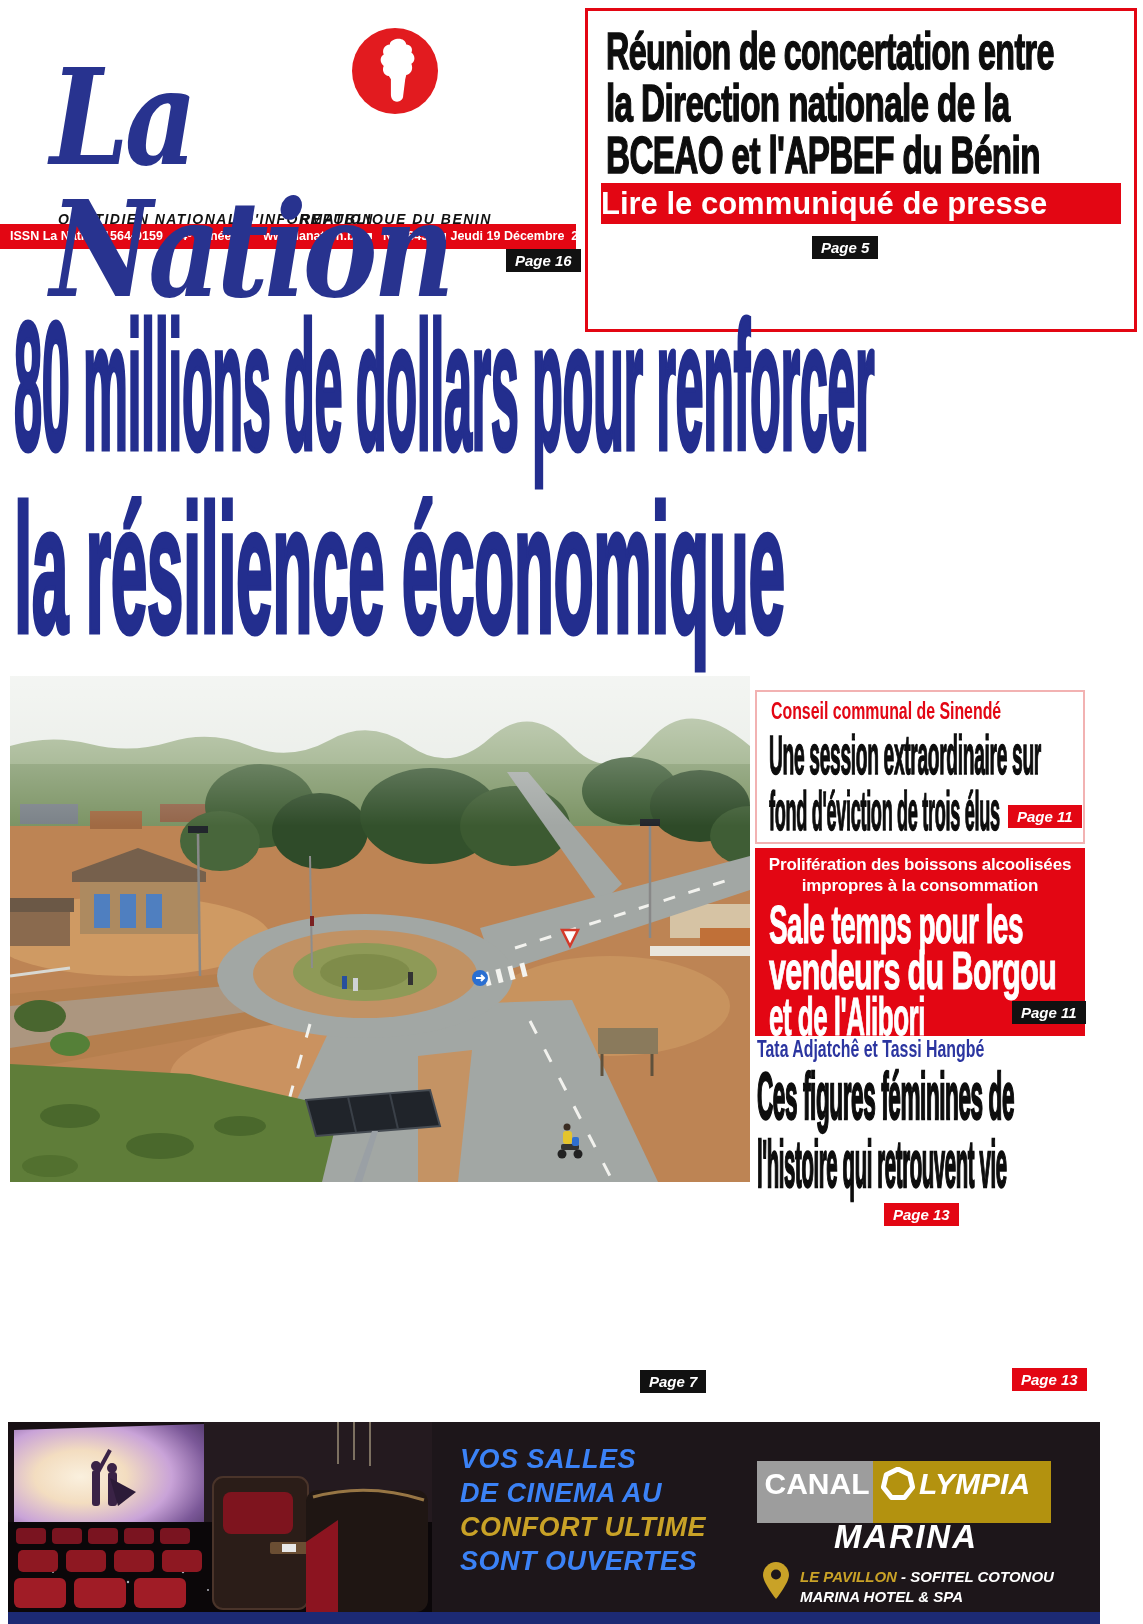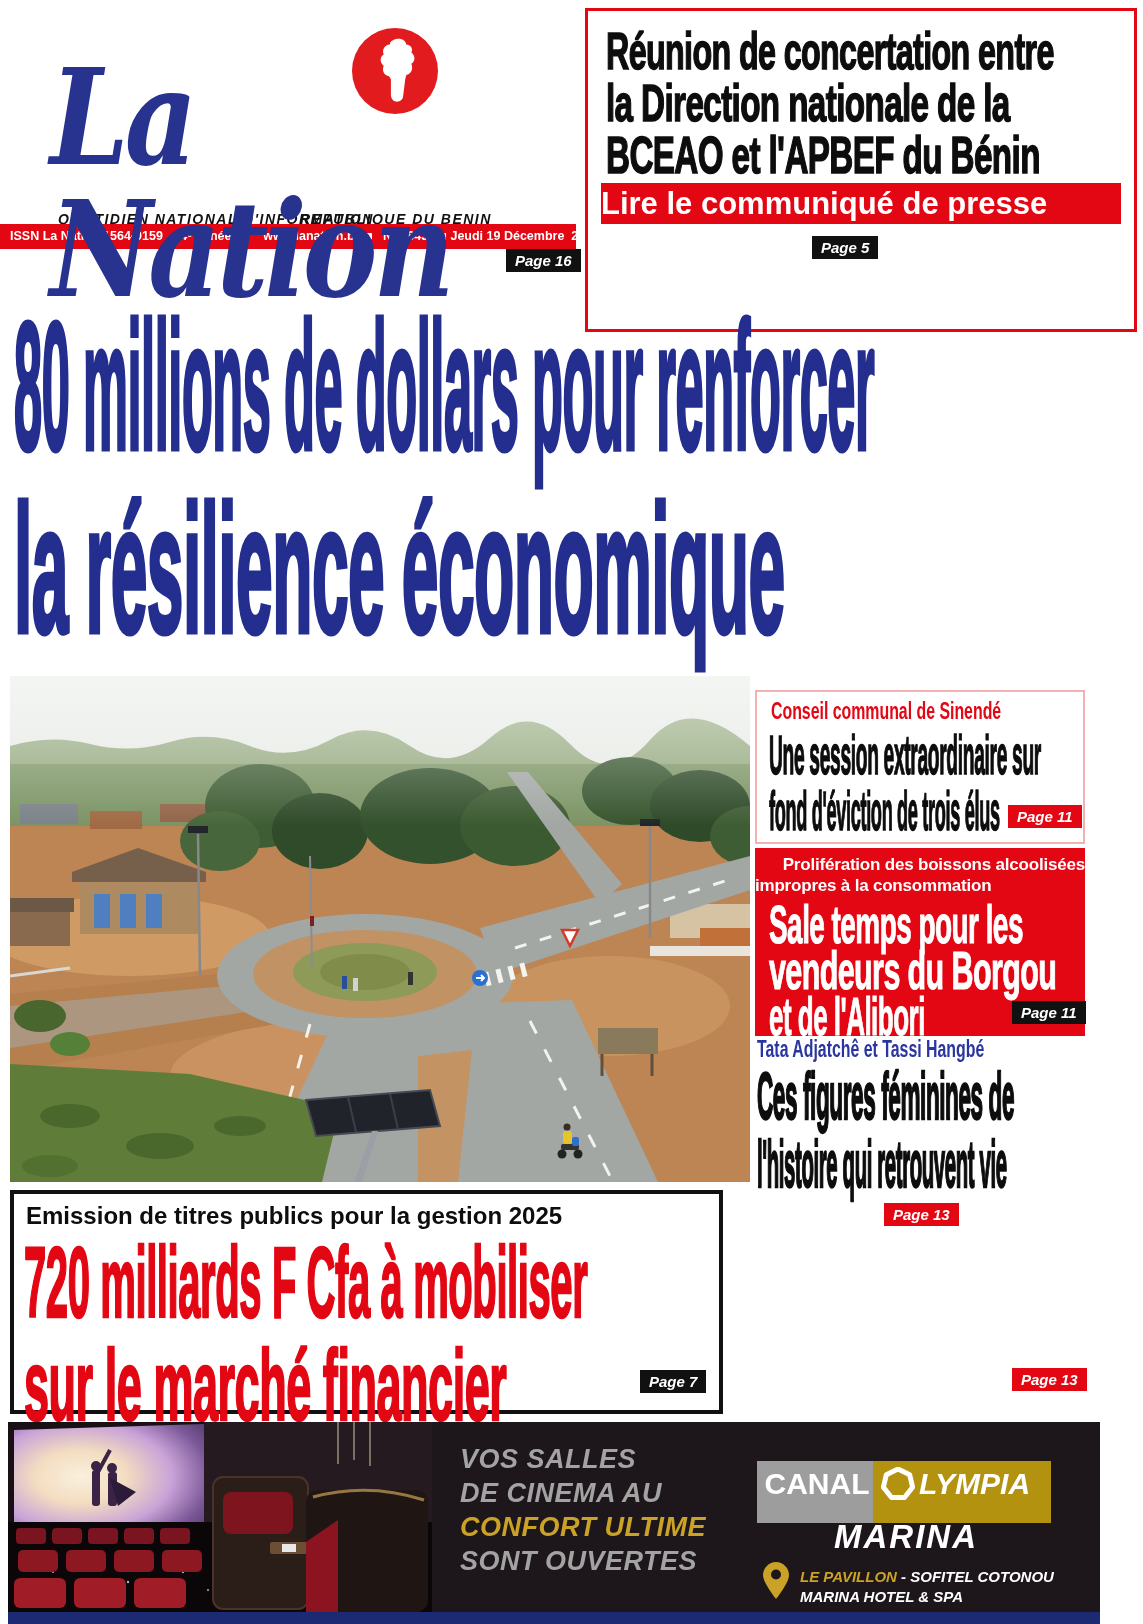--- a/index.html
+++ b/index.html
@@ -26,21 +26,21 @@
   .banner-red{position:absolute;left:13px;top:172px;width:520px;height:41px;background:#e30613;
           color:#fff;font-weight:bold;font-size:31px;line-height:41px;text-align:left;white-space:nowrap}
   .blk1{position:absolute;left:755px;top:690px;width:330px;height:154px;background:#fff;
         border:2px solid #f2b2b2;box-sizing:border-box}
   .blk2{position:absolute;left:755px;top:848px;width:330px;height:188px;background:#e30613;color:#fff}
   .blk4{position:absolute;left:751px;top:1235px;width:332px;height:176px;background:#2a3795;color:#fff}
   .box-bottom{position:absolute;left:10px;top:1190px;width:713px;height:224px;border:4px solid #111;
         box-sizing:border-box;background:#fff}
   .adbar{position:absolute;left:8px;top:1422px;width:1092px;height:190px;background:#1d161a;overflow:hidden}
   .adline{position:absolute;left:452px;font-style:italic;font-weight:bold;font-size:27px;
-          color:#a3a3a3;white-space:nowrap;letter-spacing:.5px}
+          color:#3b82f6;white-space:nowrap;letter-spacing:.5px}
   .adline.gold{color:#c9a227}
   .canalbox{position:absolute;top:39px;height:62px;font-weight:bold;color:#fff;box-sizing:border-box}
   .footer-strip{position:absolute;left:8px;top:1612px;width:1092px;height:12px;background:#1c2a74}
 </style>
 </head>
 <body>
 
 <div id="page">
 
   <div class="abs" style="left:0;top:0;width:576px;height:250px">
@@ -165,40 +165,35 @@
   </div>
 
   <div class="blk1">
     <div class="cnd" style="left:14px;top:8px;font-size:23px;--sx:.69;color:#e30613;letter-spacing:0">Conseil communal de Sinendé</div>
     <div class="cnd" style="left:12px;top:36px;font-size:55px;--sx:.35;-webkit-text-stroke:1.5px currentColor;color:#0d0d0d">Une session extraordinaire sur</div>
     <div class="cnd" style="left:12px;top:92px;font-size:55px;--sx:.33;-webkit-text-stroke:1.5px currentColor;color:#0d0d0d">fond d'éviction de trois élus</div>
   </div>
   <div class="chip red" style="left:1008px;top:805px">Page 11</div>
 
   <div class="blk2">
-    <div class="abs" style="left:0;top:7px;width:330px;text-align:right;font-weight:bold;font-size:17px;letter-spacing:-.2px">Prolifération des boissons alcoolisées</div>
-    <div class="abs" style="left:0;top:28px;width:330px;text-align:left;font-weight:bold;font-size:17px;letter-spacing:-.2px">impropres à la consommation</div>
+    <div class="abs" style="left:0;top:7px;width:330px;text-align:center;font-weight:bold;font-size:17px;letter-spacing:-.2px">Prolifération des boissons alcoolisées</div>
+    <div class="abs" style="left:0;top:28px;width:330px;text-align:center;font-weight:bold;font-size:17px;letter-spacing:-.2px">impropres à la consommation</div>
     <div class="cnd" style="left:14px;top:50px;font-size:50px;--sx:.56;--sy:1.08;-webkit-text-stroke:1px currentColor;color:#fff">Sale temps pour les</div>
     <div class="cnd" style="left:14px;top:96px;font-size:50px;--sx:.61;--sy:1.08;-webkit-text-stroke:1px currentColor;color:#fff">vendeurs du Borgou</div>
     <div class="cnd" style="left:14px;top:142px;font-size:50px;--sx:.52;--sy:1.08;-webkit-text-stroke:1px currentColor;color:#fff">et de l'Alibori</div>
   </div>
   <div class="chip" style="left:1012px;top:1001px">Page 11</div>
 
   <div class="cnd" style="left:757px;top:1038px;font-size:23px;--sx:.69;color:#2b35a0;letter-spacing:0">Tata Adjatchê et Tassi Hangbé</div>
   <div class="cnd" style="left:757px;top:1064px;font-size:55px;--sx:.41;--sy:1.2;-webkit-text-stroke:2px currentColor;color:#0d0d0d">Ces figures féminines de</div>
   <div class="cnd" style="left:757px;top:1132px;font-size:55px;--sx:.37;--sy:1.2;-webkit-text-stroke:2px currentColor;color:#0d0d0d">l'histoire qui retrouvent vie</div>
   <div class="chip red" style="left:884px;top:1203px">Page 13</div>
 
   <div class="chip red" style="left:1012px;top:1368px">Page 13</div>
 
-  <div class="box-bottom">
-    <div class="kick" style="left:12px;top:8px;font-size:24px;color:#0d0d0d">Emission de titres publics pour la gestion 2025</div>
-    <div class="cnd" style="left:10px;top:38px;font-size:100px;--sx:.40;-webkit-text-stroke:2.5px currentColor;color:#e30613">720 milliards F Cfa à mobiliser</div>
-    <div class="cnd" style="left:10px;top:141px;font-size:100px;--sx:.45;-webkit-text-stroke:2.5px currentColor;color:#e30613">sur le marché financier</div>
-  </div>
   <div class="chip" style="left:640px;top:1370px">Page 7</div>
 
   <div class="adbar">
     <div class="abs" style="left:0;top:0;width:424px;height:190px">
       <svg width="424" height="190" viewBox="0 0 424 190">
         <defs>
           <radialGradient id="scr" cx="35%" cy="48%" r="80%">
             <stop offset="0" stop-color="#faf0de"></stop>
               <stop offset=".3" stop-color="#f3ddc0"></stop>
             <stop offset=".6" stop-color="#c9a3d8"></stop>

